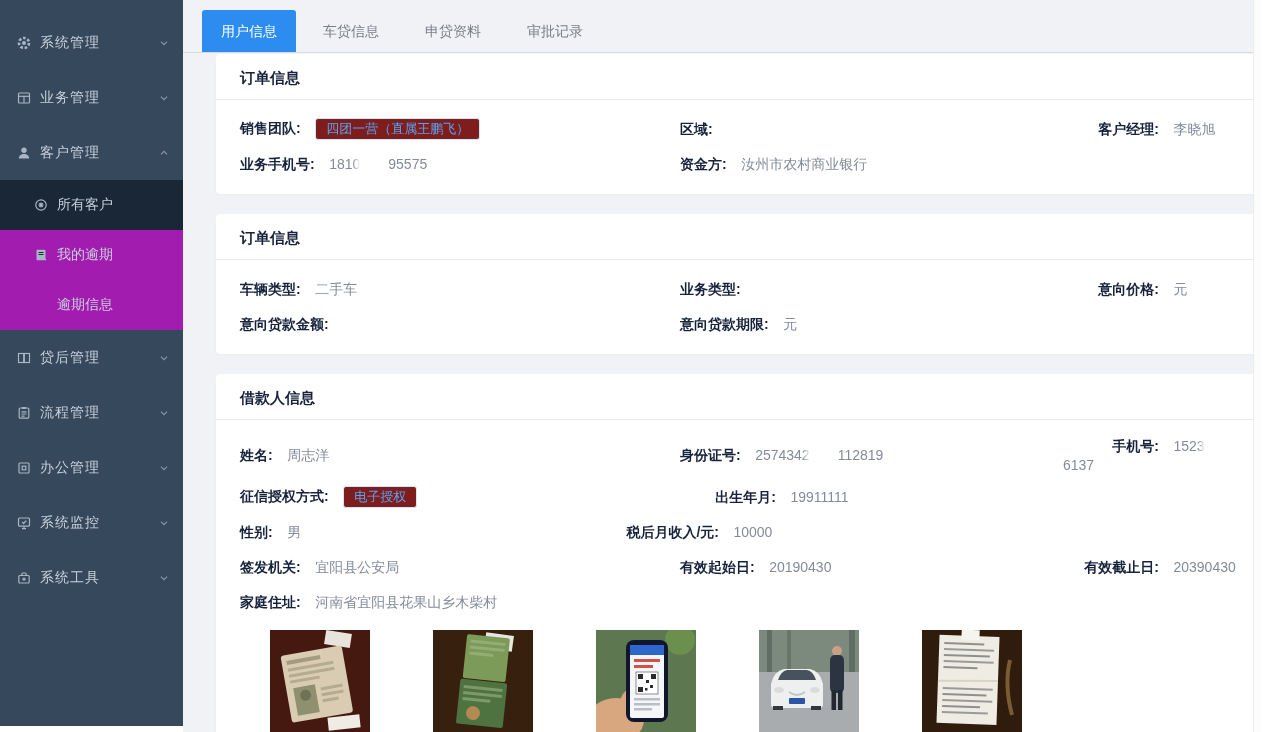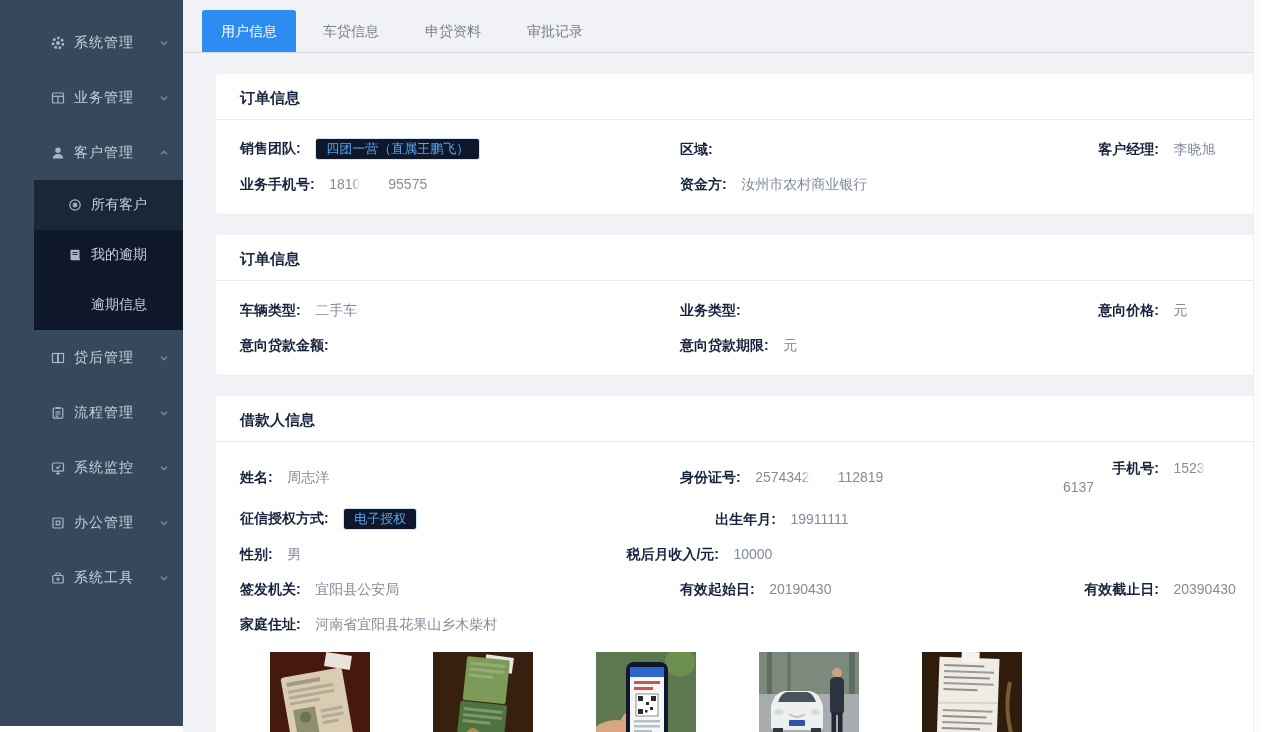--- a/index.html
+++ b/index.html
@@ -1,50 +1,50 @@
 <!DOCTYPE html>
 <html><head>
 <meta charset="utf-8">
 <style>
   html,body{margin:0;padding:0;background:#fff;}
   .app{position:relative;width:1263px;height:732px;overflow:hidden;background:#fff;
        font-family:"Liberation Sans","DejaVu Sans",sans-serif;-webkit-font-smoothing:antialiased;}
   
   .sidebar{position:absolute;left:0;top:0;width:185px;height:726px;background:#36485c;overflow:hidden;}
-  .side-nav{padding-top:15px;padding-left:34px;}
+  .side-nav{padding-top:15px;}
   .side-item{display:flex;align-items:center;height:55px;padding:0 14px 0 16px;
              color:#c6d0da;font-size:14px;cursor:pointer;box-sizing:border-box;}
   .side-item .ico{width:16px;height:16px;margin-right:8px;flex:0 0 16px;}
   .side-item .lbl{flex:1;letter-spacing:1px;}
   .side-item .chev{width:14px;height:14px;flex:0 0 14px;}
-  .submenu{background:#0f172a;}
+  .submenu{background:#a21caf;}
   .sub-item{display:flex;align-items:center;height:50px;padding-left:33px;
             color:#c6d0da;font-size:14px;cursor:pointer;box-sizing:border-box;}
   .sub-item .ico{width:16px;height:16px;margin-right:8px;flex:0 0 16px;}
   .sub-item.active{background:#1a2736;}
   
   .content{position:absolute;left:183px;top:0;width:1078px;height:732px;background:#f0f2f5;overflow:hidden;}
   .tabbar{height:53px;box-sizing:border-box;padding:11px 0 0 19px;border-bottom:1px solid #d8dbdf;
           display:flex;align-items:flex-end;background:#f0f2f5;}
   .tab{height:42px;line-height:42px;padding:0 19px;margin-right:8px;font-size:14px;color:#7a7f88;
        cursor:pointer;white-space:nowrap;}
   .tab.active{background:#2d8cf0;color:#fff;border-radius:3px 3px 0 0;}
-  .card{background:#fff;border-radius:4px;margin:21px 0 20px 33px;box-shadow:0 1px 2px rgba(0,0,0,0.03);}
+  .card{background:#fff;border-radius:4px;margin:1px 0 20px 33px;box-shadow:0 1px 2px rgba(0,0,0,0.03);}
   .card-title{padding:15px 24px 11px;font-size:15px;font-weight:700;color:#17233d;
               border-bottom:1px solid #e8eaec;}
   .card-body{padding:17px 24px 18px;}
   .frow{display:flex;align-items:center;margin-bottom:11px;min-height:24px;}
   .frow:last-child{margin-bottom:0;}
   .fcol1{width:440px;}
   .fcol2{width:383px;}
   .fcol3{flex:1;}
   .flabel{font-weight:700;color:#17233d;font-size:14px;margin-right:10px;white-space:nowrap;}
   .fcol3 .flabel{display:inline-block;min-width:96px;text-align:right;}
   .fvalue{color:#838b9a;font-size:14px;}
-  .tag{display:inline-block;background:#0f172a;border:1px solid #cde8fb;color:#57a3f3;
+  .tag{display:inline-block;background:#7f1d1d;border:1px solid #cde8fb;color:#57a3f3;
        font-size:13px;line-height:18px;padding:1px 10px;border-radius:3px;}
   .redact{display:inline-block;width:28px;height:12px;background:#fff;border-radius:3px;
           box-shadow:0 0 5px 4px rgba(255,255,255,0.95);vertical-align:-1px;}
   
   .photos{display:flex;gap:63px;margin:16px 0 0 30px;}
   .photo{width:100px;text-align:center;cursor:pointer;}
   .photo svg{display:block;width:100px;height:102px;}
   
   .scroll-strip{position:absolute;right:0;top:0;width:7px;height:732px;background:#fcfcfd;
                 border-left:1px solid #ededed;}
@@ -158,41 +158,41 @@
         <span class="chev">
           <svg viewBox="0 0 16 16">
               <path d="M4.5 6.5L8 10l3.5-3.5" stroke="#8796a5" fill="none" stroke-width="1.4"></path>
             </svg>
         </span>
       </div>
 
       <div class="side-item">
         <span class="ico">
           <svg viewBox="0 0 16 16" fill="none" stroke="#a7b6c4" stroke-width="1.2">
+              <rect x="3" y="3" width="10" height="10" rx="1"></rect>
+              <rect x="6.2" y="6.2" width="3.6" height="3.6"></rect>
+            </svg>
+        </span>
+        <span class="lbl">办公管理</span>
+        <span class="chev">
+          <svg viewBox="0 0 16 16">
+              <path d="M4.5 6.5L8 10l3.5-3.5" stroke="#8796a5" fill="none" stroke-width="1.4"></path>
+            </svg>
+        </span>
+      </div>
+
+      <div class="side-item">
+        <span class="ico">
+          <svg viewBox="0 0 16 16" fill="none" stroke="#a7b6c4" stroke-width="1.2">
               <rect x="2.5" y="3" width="11" height="8.2" rx="1"></rect>
               <path d="M6.2 7l1.4 1.5 2.6-2.8"></path>
               <path d="M6 13.6h4M8 11.2v2.4"></path>
             </svg>
         </span>
         <span class="lbl">系统监控</span>
-        <span class="chev">
-          <svg viewBox="0 0 16 16">
-              <path d="M4.5 6.5L8 10l3.5-3.5" stroke="#8796a5" fill="none" stroke-width="1.4"></path>
-            </svg>
-        </span>
-      </div>
-
-      <div class="side-item">
-        <span class="ico">
-          <svg viewBox="0 0 16 16" fill="none" stroke="#a7b6c4" stroke-width="1.2">
-              <rect x="3" y="3" width="10" height="10" rx="1"></rect>
-              <rect x="6.2" y="6.2" width="3.6" height="3.6"></rect>
-            </svg>
-        </span>
-        <span class="lbl">办公管理</span>
         <span class="chev">
           <svg viewBox="0 0 16 16">
               <path d="M4.5 6.5L8 10l3.5-3.5" stroke="#8796a5" fill="none" stroke-width="1.4"></path>
             </svg>
         </span>
       </div>
 
       <div class="side-item">
         <span class="ico">
           <svg viewBox="0 0 16 16" fill="none" stroke="#a7b6c4" stroke-width="1.2">

